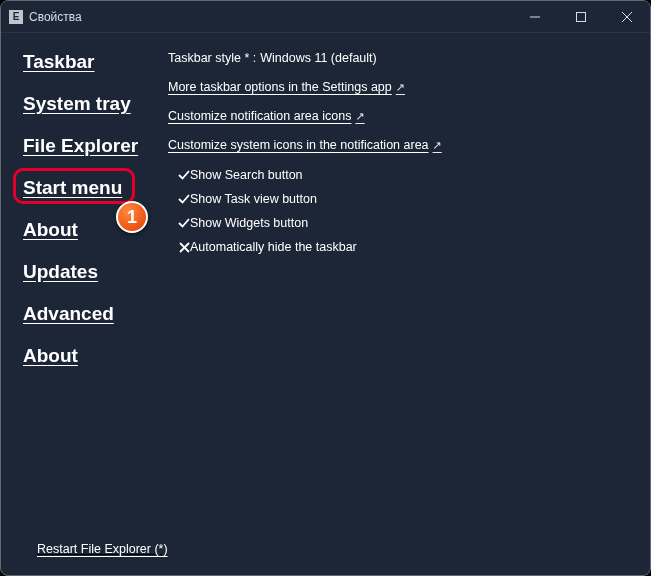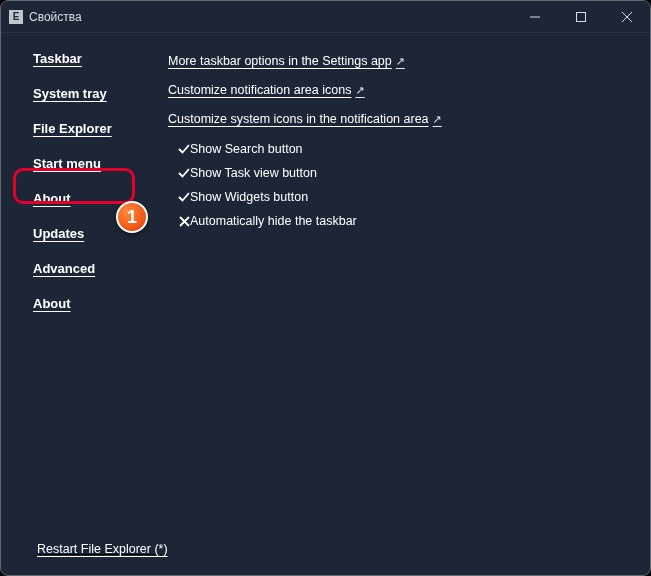--- a/index.html
+++ b/index.html
@@ -39,28 +39,27 @@
   .body {
     flex: 1; display: flex; position: relative;
   }
   .sidebar {
     width: 155px;
     padding: 18px 0 0 22px;
     position: relative;
   }
   .side-item {
     color: #fff;
-    font-size: 13px;
+    font-size: 19px;
     font-weight: 700;
     text-decoration: underline;
     text-underline-offset: 3px;
     margin-bottom: 20px;
     display: block;
     width: fit-content;
-    margin-left: 10px;
   }
   .highlight-box {
     position: absolute;
     left: 12px;
     top: 135px;
     width: 122px;
     height: 36px;
     border: 3px solid #e4002b;
     border-radius: 10px;
     pointer-events: none;
@@ -156,20 +155,24 @@
       <a class="side-item">Advanced</a>
       <a class="side-item">About</a>
 
       <div class="highlight-box"></div>
     </div>
 
     <div class="badge">1</div>
 
     <div class="content">
 
+      <div class="info-row">
+        <span>Taskbar style * :</span>
+        <span>Windows 11 (default)</span>
+      </div>
 
       <div><a class="link-row">
         <span>More taskbar options in the Settings app</span>
         <span class="ext-arrow">↗</span>
       </a></div>
 
       <div><a class="link-row">
         <span>Customize notification area icons</span>
         <span class="ext-arrow">↗</span>
       </a></div>

